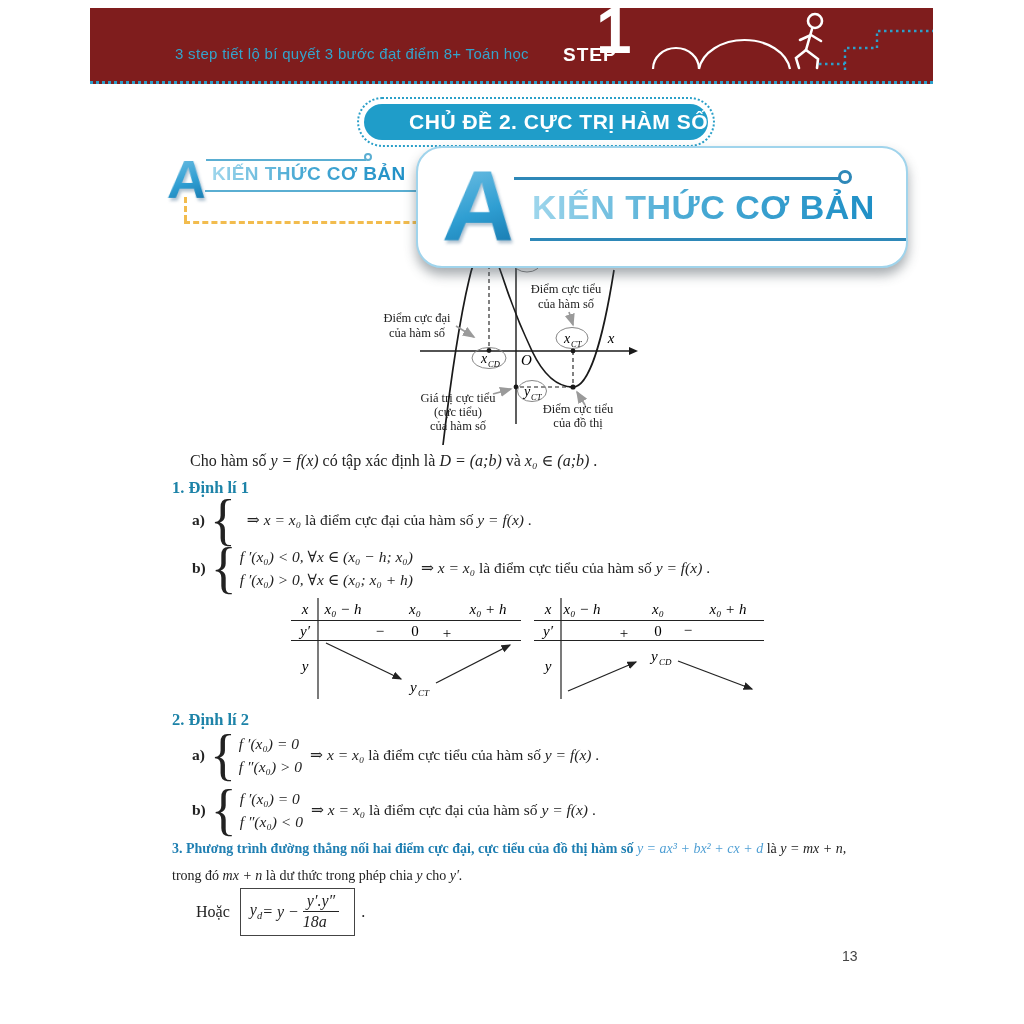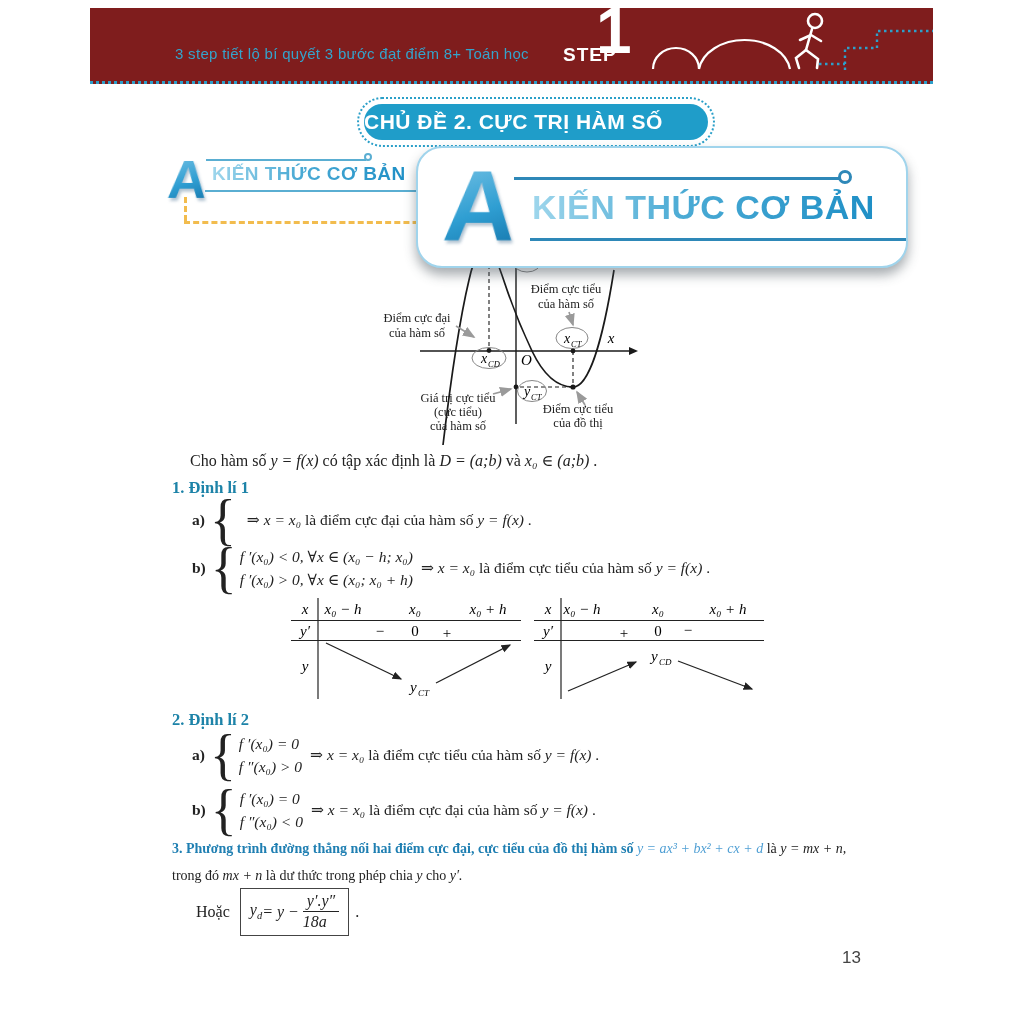--- a/index.html
+++ b/index.html
@@ -30,21 +30,21 @@
   }
   .header-art { position:absolute; right:0; top:0; width:843px; height:64px; }
 
   
   .badge-outline {
     position:absolute; left:357px; top:97px; width:358px; height:50px;
     border:2px dotted #2a9fc8; border-radius:26px;
   }
   .badge-pill {
     position:absolute; left:5px; top:5px; width:344px; height:36px;
-    background:#1f9dc9; border-radius:19px; color:#fff; text-align:left;
+    background:#1f9dc9; border-radius:19px; color:#fff; text-align:right;
     line-height:36px; font-size:21px; font-weight:700;
     font-family:"Liberation Sans","DejaVu Sans",sans-serif; letter-spacing:.5px;
   }
 
   
   .grad-text {
     background:linear-gradient(90deg,#9ed6ec 0%,#4aaad4 45%,#1e8fc6 100%);
     -webkit-background-clip:text; background-clip:text; color:transparent;
     font-weight:800; font-family:"Liberation Sans","DejaVu Sans",sans-serif;
   }
@@ -91,29 +91,29 @@
   .thm-row { display:flex; align-items:center; font-size:15.5px; }
   .itm-label { font-weight:700; margin-right:5px; }
   .brace { font-size:54px; font-weight:400; line-height:44px; transform:scaleY(1.05); margin-right:3px; color:#222; }
   .sys { display:flex; flex-direction:column; justify-content:center; }
   .sys-line { font-style:italic; line-height:23px; white-space:nowrap; }
   .concl { margin-left:8px; white-space:nowrap; }
 
   .sec3 { width:700px; font-size:14px; line-height:27px; }
 
   .hoac-row { display:flex; align-items:center; font-size:16px; }
-  .fbox { border:1.5px solid #444; padding:3px 9px 4px 9px; margin-left:10px; display:inline-flex; align-items:center; }
+  .fbox { border:1.5px solid #444; padding:3px 15px 4px 9px; margin-left:10px; display:inline-flex; align-items:center; }
   .fvar { font-style:italic; }
   .fvar sub { font-size:10.5px; font-style:italic; }
   .frac { display:inline-block; vertical-align:middle; margin-left:4px; font-style:italic; }
   .frac .num { display:block; border-bottom:1.3px solid #222; padding:0 4px 1px 4px; line-height:18px; }
   .frac .den { display:block; padding-top:1px; line-height:18px; }
   .fperiod { margin-left:6px; }
 
-  .pagenum { font-size:17px; color:#444; font-family:"Liberation Sans","DejaVu Sans",sans-serif; }
+  .pagenum { font-size:14px; color:#444; font-family:"Liberation Sans","DejaVu Sans",sans-serif; }
 </style>
 </head>
 <body>
 
 <div class="page">
 
   <div class="header-bar">
     <svg class="header-art" viewBox="0 0 843 64">
       <g stroke="#ffffff" stroke-width="2.2" fill="none">
         <path d="M 563,61 A 23 21 0 0 1 609,61"></path>

